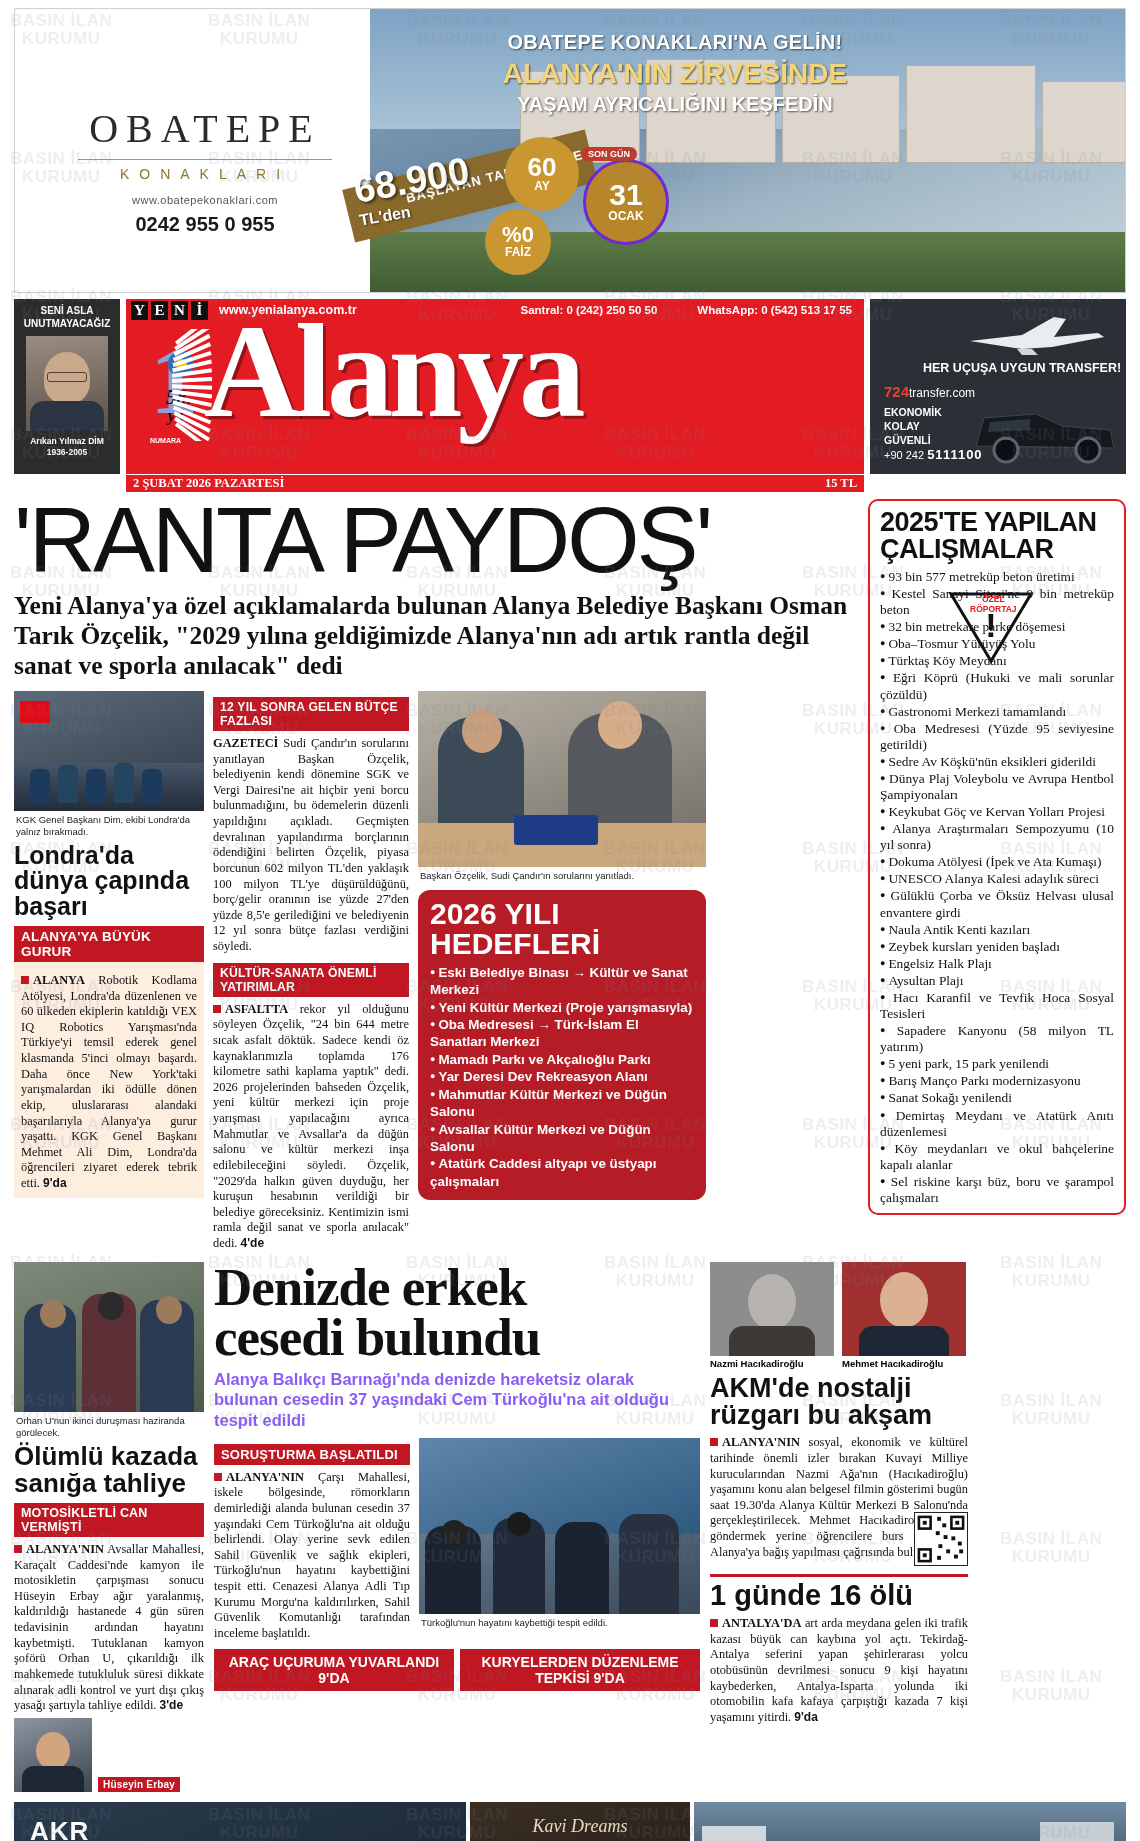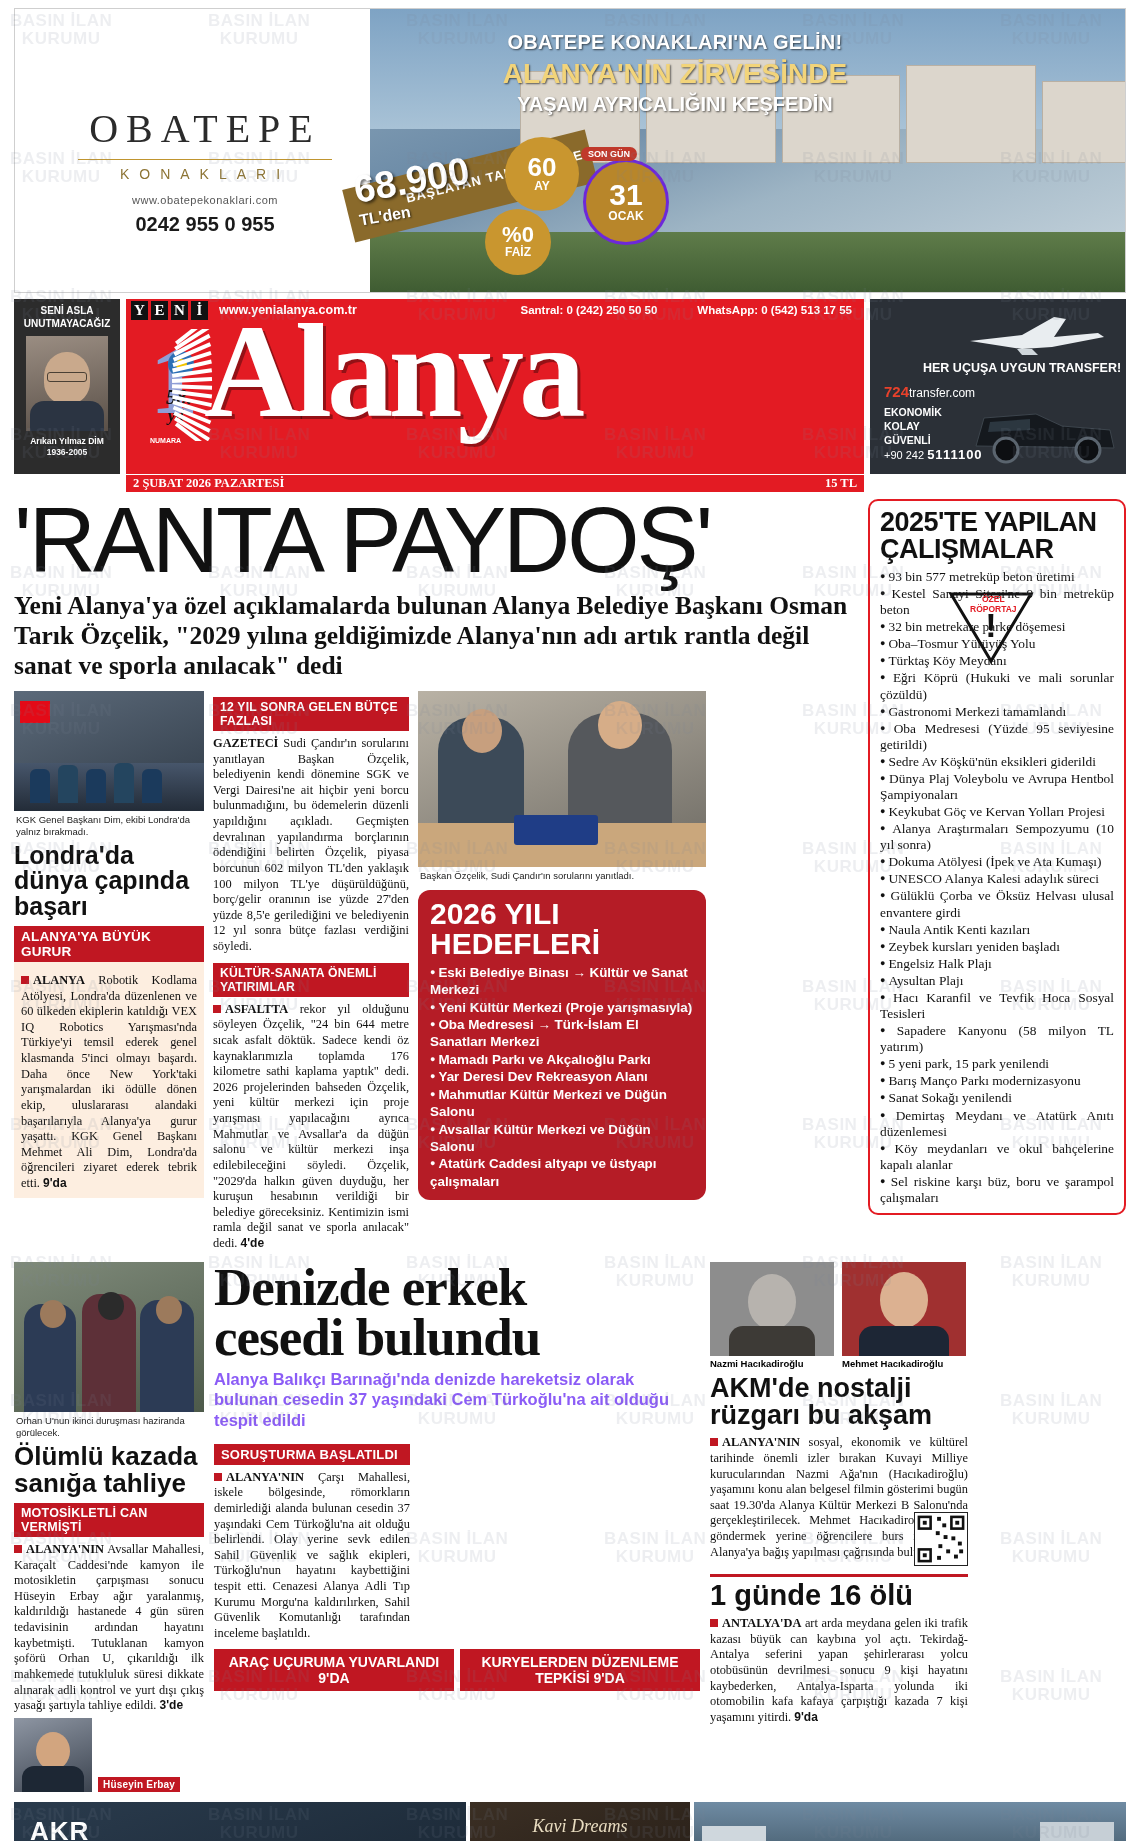--- a/index.html
+++ b/index.html
@@ -480,20 +480,32 @@
         <div class="hl2">cesedi bulundu</div>
         <div class="deck2">Alanya Balıkçı Barınağı'nda denizde hareketsiz olarak bulunan cesedin 37 yaşındaki Cem Türkoğlu'na ait olduğu tespit edildi</div>
         <div style="display:flex;gap:9px;margin-top:8px;">
           <div style="width:196px;">
             <div class="redstrip full" style="font-size:13px">SORUŞTURMA BAŞLATILDI</div>
             <div class="body">
               <span class="sq"></span><b class="lead">ALANYA'NIN</b>
               <span>Çarşı Mahallesi, iskele bölgesinde, römorkların demirlediği alanda bulunan cesedin 37 yaşındaki Cem Türkoğlu'na ait olduğu belirlendi. Olay yerine sevk edilen Sahil Güvenlik ve sağlık ekipleri, Türkoğlu'nun hayatını kaybettiğini tespit etti. Cenazesi Alanya Adli Tıp Kurumu Morgu'na kaldırılırken, Sahil Güvenlik Komutanlığı tarafından inceleme başlatıldı.</span>
             </div>
           </div>
+          <div style="flex:1;">
+            <div class="photo" style="height:176px;background:linear-gradient(160deg,#7a90a6,#3a4a5c)">
+              <div style="position:absolute;left:0;top:0;width:100%;height:96px;background:linear-gradient(160deg,#5f86ad,#2f5a80);"></div>
+              <div style="position:absolute;left:6px;bottom:0;width:56px;height:88px;background:#1c2330;border-radius:18px 18px 0 0;"></div>
+              <div style="position:absolute;left:22px;bottom:68px;width:26px;height:26px;border-radius:50%;background:#222;"></div>
+              <div style="position:absolute;left:74px;bottom:0;width:52px;height:96px;background:#212a38;border-radius:18px 18px 0 0;"></div>
+              <div style="position:absolute;left:88px;bottom:78px;width:24px;height:24px;border-radius:50%;background:#1b1b1b;"></div>
+              <div style="position:absolute;left:136px;bottom:0;width:54px;height:92px;background:#1c2330;border-radius:18px 18px 0 0;"></div>
+              <div style="position:absolute;left:200px;bottom:0;width:60px;height:100px;background:#27313f;border-radius:18px 18px 0 0;"></div>
+            </div>
+            <div class="cap">Türkoğlu'nun hayatını kaybettiği tespit edildi.</div>
+          </div>
         </div>
         <div style="display:flex;gap:6px;margin-top:7px;">
           <div class="banner2" style="flex:1">ARAÇ UÇURUMA YUVARLANDI 9'DA</div>
           <div class="banner2" style="flex:1">KURYELERDEN DÜZENLEME TEPKİSİ 9'DA</div>
         </div>
       </div>
 
       <div class="lw-c">
         <div style="display:flex;gap:8px;">
           <div class="portrait">

